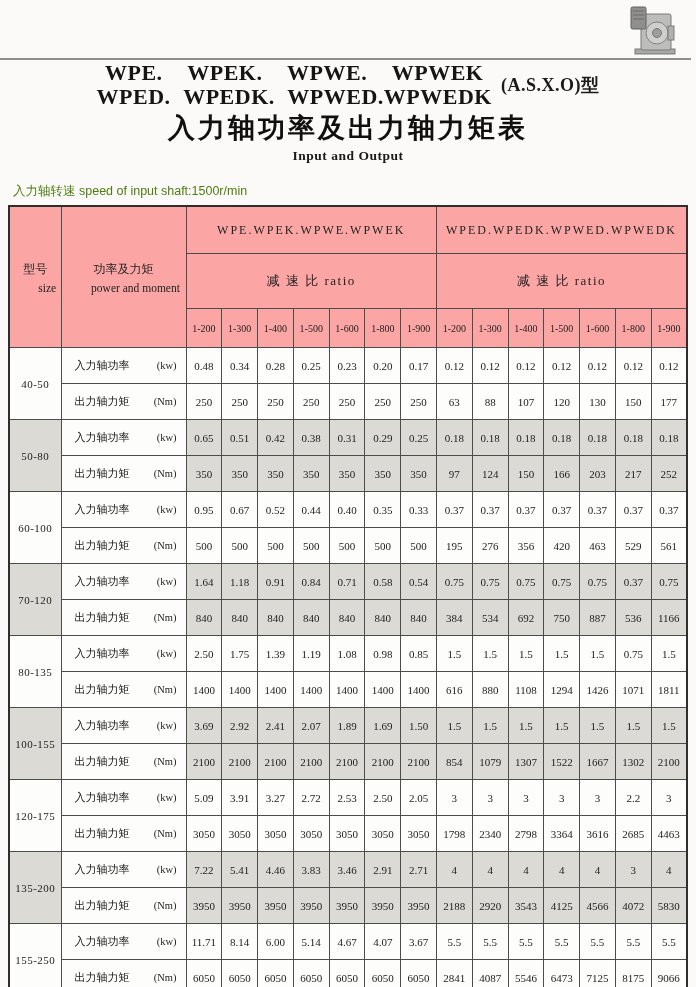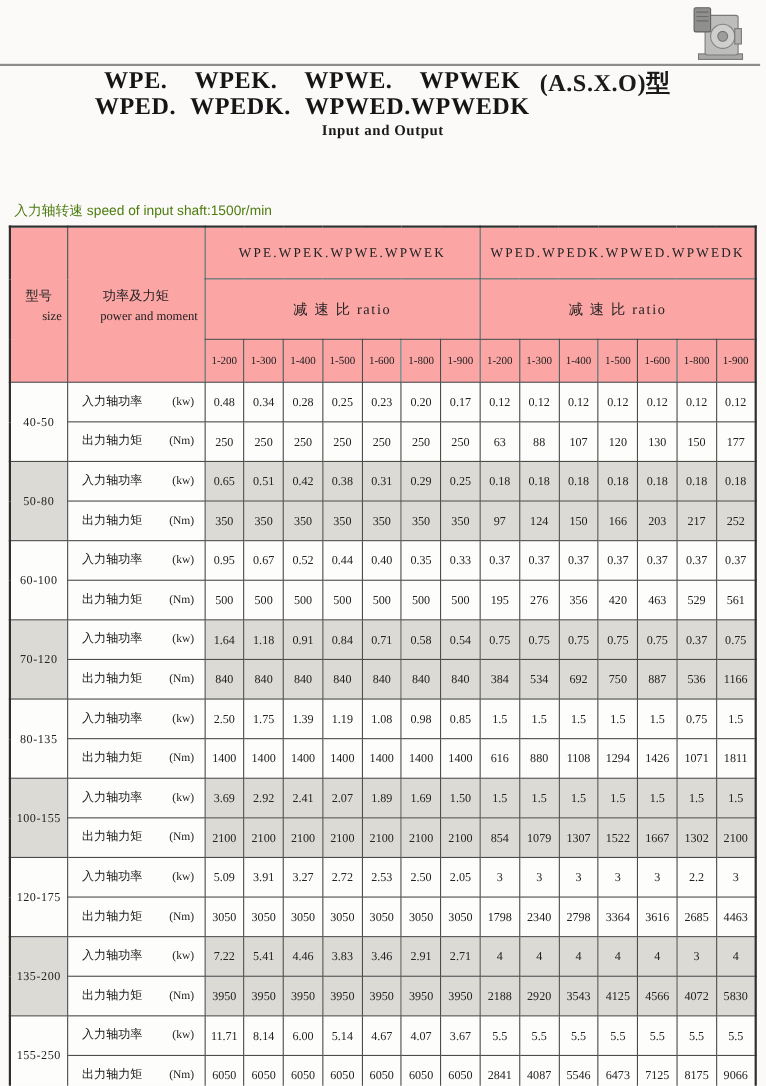--- a/index.html
+++ b/index.html
@@ -9,21 +9,21 @@
     font-family:"Liberation Sans","DejaVu Sans",sans-serif;
   }
   
   .top-rule{position:absolute;top:58px;left:0;width:691px;height:2px;background:#8d8d8d;}
   .gear-photo{position:absolute;top:2px;right:13px;width:62px;height:56px;}
   .title-block{position:absolute;top:61px;left:0;width:100%;text-align:center;}
   .title-row{display:flex;justify-content:center;align-items:flex-start;gap:9px;}
   .title-lines{font-family:"Liberation Serif","DejaVu Serif",serif;font-weight:bold;color:#151515;}
   .title-line1{font-size:22px;line-height:24px;word-spacing:19px;letter-spacing:0.5px;}
   .title-line2{font-size:22px;line-height:24px;word-spacing:7px;letter-spacing:0.5px;}
-  .title-suffix{font-family:"Liberation Serif","DejaVu Serif",serif;font-weight:bold;font-size:22px;letter-spacing:0.5px;}
+  .title-suffix{font-family:"Liberation Serif","DejaVu Serif",serif;font-weight:bold;font-size:18px;margin-top:12px;letter-spacing:0.5px;}
   .title-cn{font-size:27px;font-weight:bold;letter-spacing:3px;margin-top:1px;color:#101010;}
   .title-en{font-family:"Liberation Serif","DejaVu Serif",serif;font-size:13.5px;font-weight:bold;margin-top:2px;letter-spacing:0.5px;}
   .speed-note{position:absolute;top:183px;left:13px;font-size:12.5px;color:#4d7c0f;}
   
   table.spec{
     position:absolute;top:205px;left:8px;width:680px;
     border-collapse:collapse;table-layout:fixed;
     font-family:"Liberation Serif","DejaVu Serif",serif;
     border:2px solid #2e2e2e;
   }
@@ -64,20 +64,21 @@
   <div class="top-rule"></div>
 
   <div class="title-block">
     <div class="title-row">
       <div class="title-lines">
         <div class="title-line1">WPE. WPEK. WPWE. WPWEK</div>
         <div class="title-line2">WPED. WPEDK. WPWED.WPWEDK</div>
       </div>
       <div class="title-suffix">(A.S.X.O)型</div>
     </div>
+    <div class="title-cn">入力轴功率及出力轴力矩表</div>
     <div class="title-en">Input and Output</div>
   </div>
 
   <div class="speed-note">入力轴转速  speed of input shaft:1500r/min</div>
 
   <table class="spec">
     <colgroup>
       <col style="width:52px">
         <col style="width:125px">
       <col>

